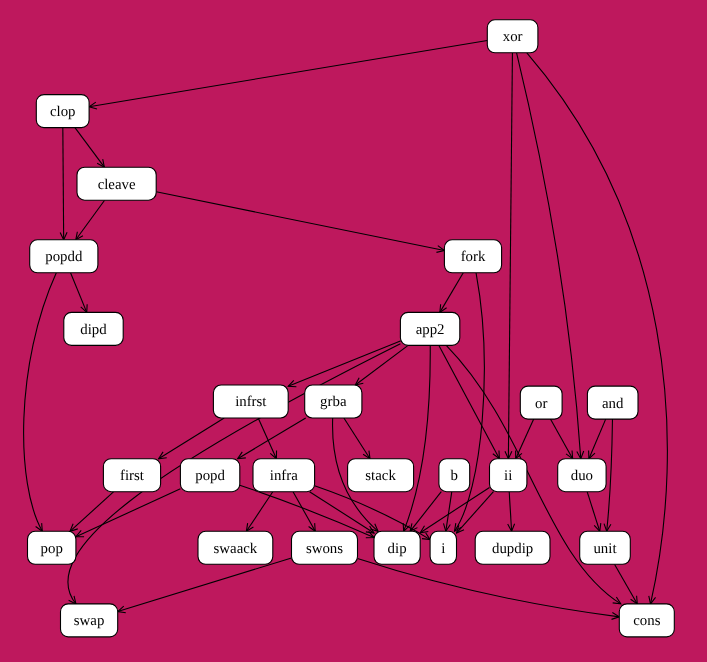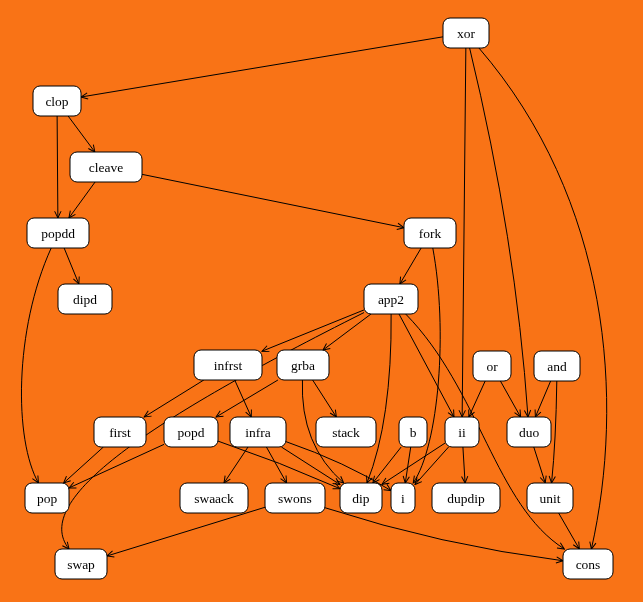--- a/index.html
+++ b/index.html
@@ -4,21 +4,21 @@
 <style>
   html, body {
     margin: 0;
     padding: 0;
     background: #ffffff;
   }
   #canvas {
     position: relative;
     width: 643px;
     height: 602px;
-    background: #f97316;
+    background: #be185d;
     font-family: "Liberation Serif", "DejaVu Serif", serif;
   }
   svg text {
     font-family: "Liberation Serif", "DejaVu Serif", serif;
     font-size: 13.5px;
     fill: #000000;
   }
 </style>
 </head>
 <body>

